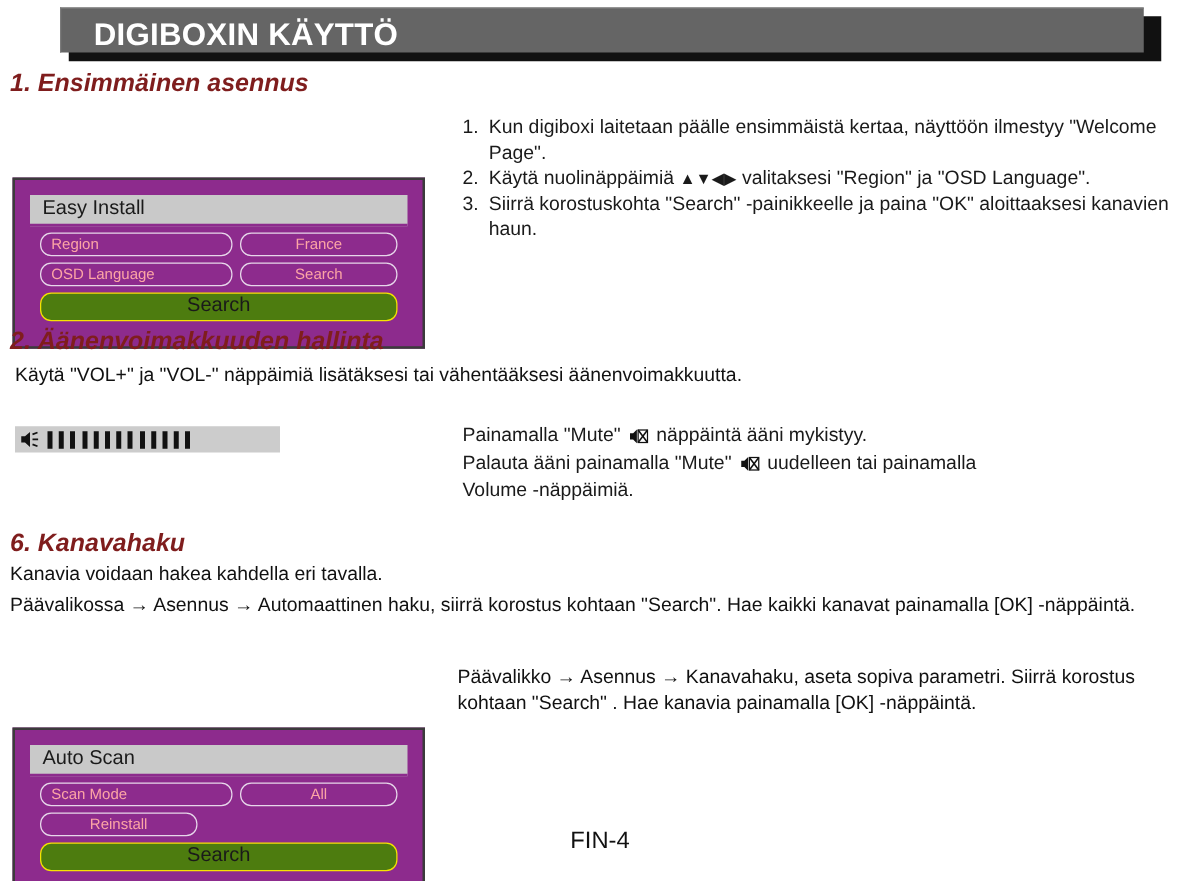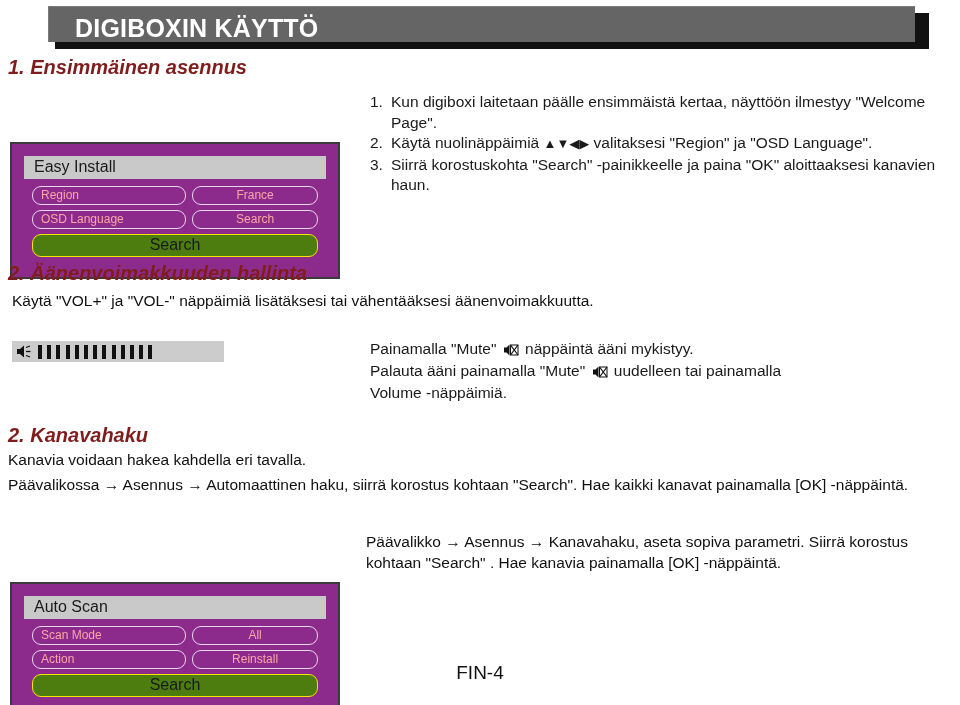--- a/index.html
+++ b/index.html
@@ -249,33 +249,32 @@
         </svg><span> näppäintä ääni mykistyy.</span></span>
     <span class="mute-line"><span>Palauta ääni painamalla "Mute" </span><svg class="mute-ico" width="16" height="14" viewBox="0 0 16 14">
           <path d="M1 4.5 H3.5 L6.5 1.5 V12.5 L3.5 9.5 H1 Z" fill="#111111"></path>
           <path d="M7.5 2 L15 12" stroke="#111111" stroke-width="1.2" fill="none"></path>
           <path d="M15 2 L7.5 12" stroke="#111111" stroke-width="1.2" fill="none"></path>
           <rect x="7.5" y="2" width="7.5" height="10" fill="none" stroke="#111111" stroke-width="1"></rect>
         </svg><span> uudelleen tai painamalla</span></span>
     <span class="mute-line">Volume -näppäimiä.</span>
   </div>
 
-  <div class="sec-head" id="h3">2. Kanavahaku</div>
+  <div class="sec-head" id="h3">6. Kanavahaku</div>
   <div class="body-text" id="p3a">Kanavia voidaan hakea kahdella eri tavalla.</div>
   <div class="body-text" id="p3b">Päävalikossa → Asennus → Automaattinen haku, siirrä korostus kohtaan "Search". Hae kaikki kanavat painamalla [OK] -näppäintä.</div>
 
   <div class="osd" id="osd-auto">
     <div class="osd-title">Auto Scan</div>
     <div class="osd-body">
       <div class="osd-row">
         <div class="osd-cell osd-label">Scan Mode</div>
         <div class="osd-cell osd-value">All</div>
       </div>
       <div class="osd-row">
-        <div class="osd-cell osd-label">Action</div>
         <div class="osd-cell osd-value">Reinstall</div>
       </div>
       <div class="osd-search">Search</div>
     </div>
   </div>
 
   <div class="body-text" id="p4">Päävalikko → Asennus → Kanavahaku, aseta sopiva parametri. Siirrä korostus kohtaan "Search" . Hae kanavia painamalla [OK] -näppäintä.</div>
 
   <div class="footer">FIN-4</div>
 

